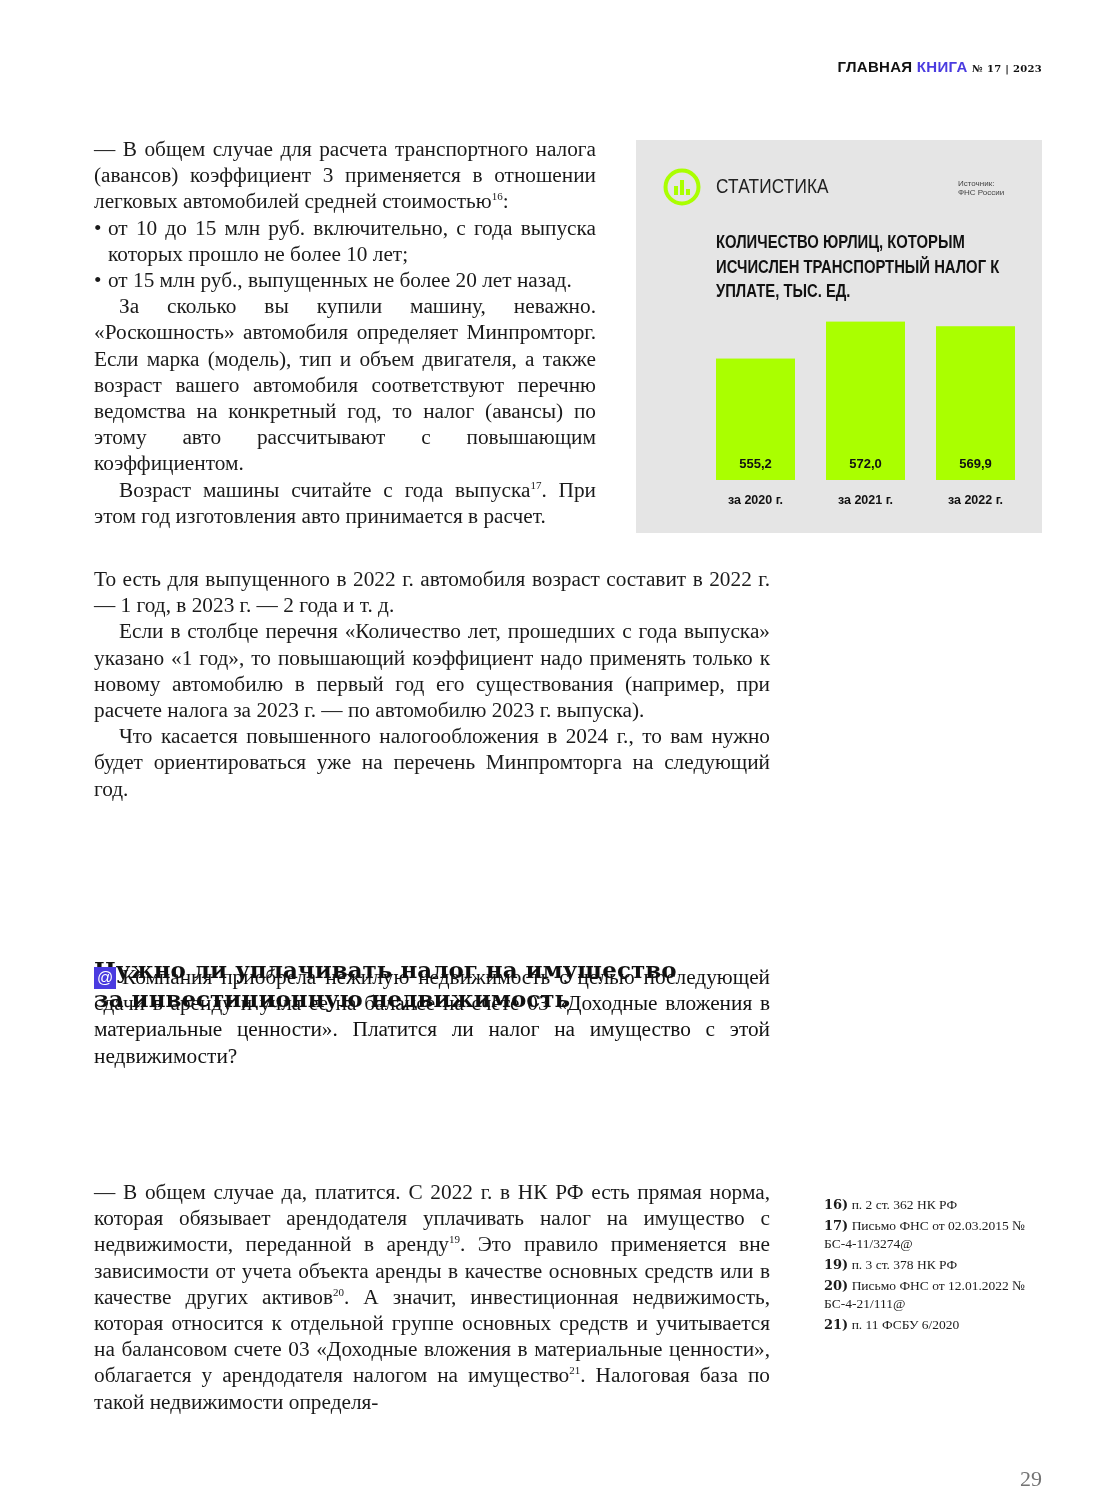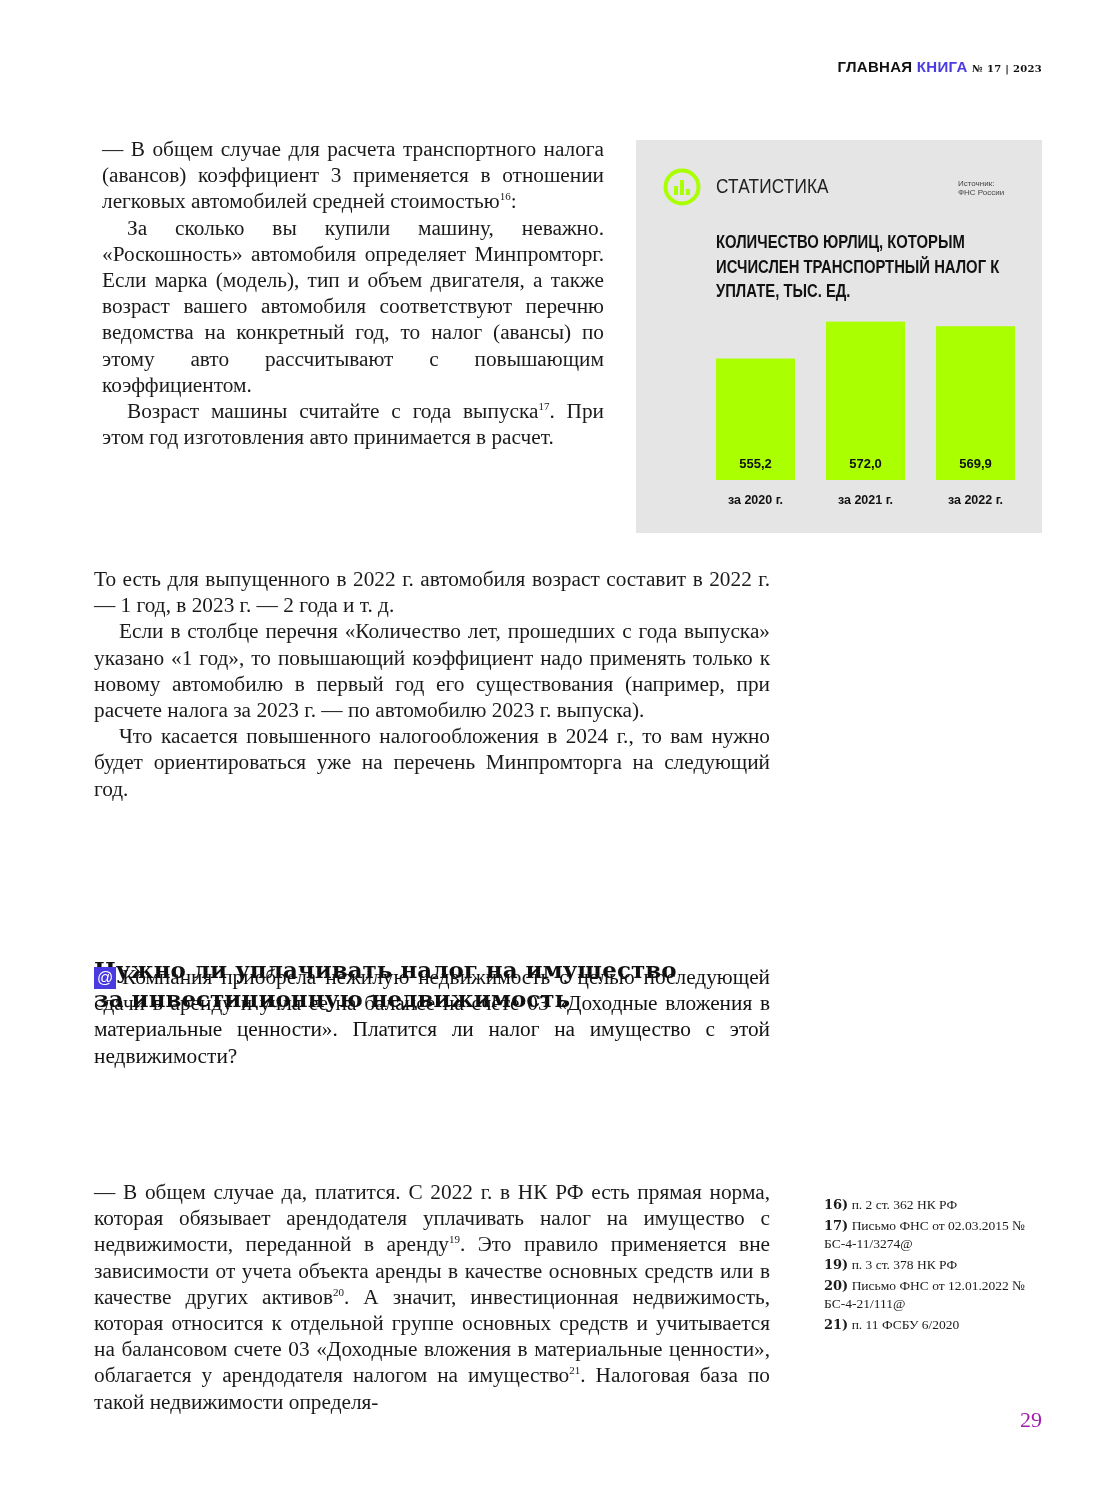--- a/index.html
+++ b/index.html
@@ -34,33 +34,37 @@
 
   
   #question { position: absolute; left: 94px; top: 964px; width: 676px; font-family: "Liberation Serif", serif; font-weight: 400; font-size: 21.3px; line-height: 26.2px; text-align: justify; color: #111; }
   #at-icon { display: inline-block; width: 22px; height: 22px; background: #4a3be0; color: #fff; font-family: "Liberation Sans", sans-serif; font-size: 16px; line-height: 21px; text-align: center; vertical-align: 1px; margin-right: 6px; }
 
   
   #footnotes { position: absolute; left: 824px; top: 1180px; width: 230px; font-family: "Liberation Serif", serif; font-size: 13.5px; line-height: 18px; color: #1a1a1a; margin-top: 16px; }
   #footnotes .fn { margin-bottom: 3px; }
   #footnotes .fn-num { font-family: "DejaVu Serif", serif; font-weight: 700; font-size: 13px; }
 
-  #page-number { position: absolute; right: 62px; top: 1407px; font-family: "Liberation Serif", serif; font-size: 22px; color: #a21caf; }
+  #page-number { position: absolute; right: 62px; top: 1466px; font-family: "Liberation Serif", serif; font-size: 22px; color: #737373; }
 </style>
 </head>
 <body>
 
 <div id="running-head">
   <span>ГЛАВНАЯ</span>
   <span class="accent">КНИГА</span>
   <span class="num">№ 17 | 2023</span>
 </div>
 
-<div class="col narrow" style="top:136px;margin-left:8px;">
+<div class="col narrow" style="top:136px;">
   <p><span>— В общем случае для расчета транспортного налога (авансов) коэффициент 3 применяется в отношении легковых автомобилей средней стоимостью</span><sup>16</sup><span>:</span></p>
+  <ul>
+    <li>от 10 до 15 млн руб. включительно, с года выпуска которых прошло не более 10 лет;</li>
+    <li>от 15 млн руб., выпущенных не более 20 лет назад.</li>
+  </ul>
   <p class="ind">За сколько вы купили машину, неважно. «Роскошность» автомобиля определяет Минпромторг. Если марка (модель), тип и объем двигателя, а также возраст вашего автомобиля соответствуют перечню ведомства на конкретный год, то налог (авансы) по этому авто рассчитывают с повышающим коэффициентом.</p>
   <p class="ind"><span>Возраст машины считайте с года выпуска</span><sup>17</sup><span>. При этом год изготовления авто принимается в расчет.</span></p>
 </div>
 
 <div class="col wide" style="top:566px;">
   <p>То есть для выпущенного в 2022 г. автомобиля возраст составит в 2022 г. — 1 год, в 2023 г. — 2 года и т. д.</p>
   <p class="ind">Если в столбце перечня «Количество лет, прошедших с года выпуска» указано «1 год», то повышающий коэффициент надо применять только к новому автомобилю в первый год его существования (например, при расчете налога за 2023 г. — по автомобилю 2023 г. выпуска).</p>
   <p class="ind">Что касается повышенного налогообложения в 2024 г., то вам нужно будет ориентироваться уже на перечень Минпромторга на следующий год.</p>
 </div>
 

